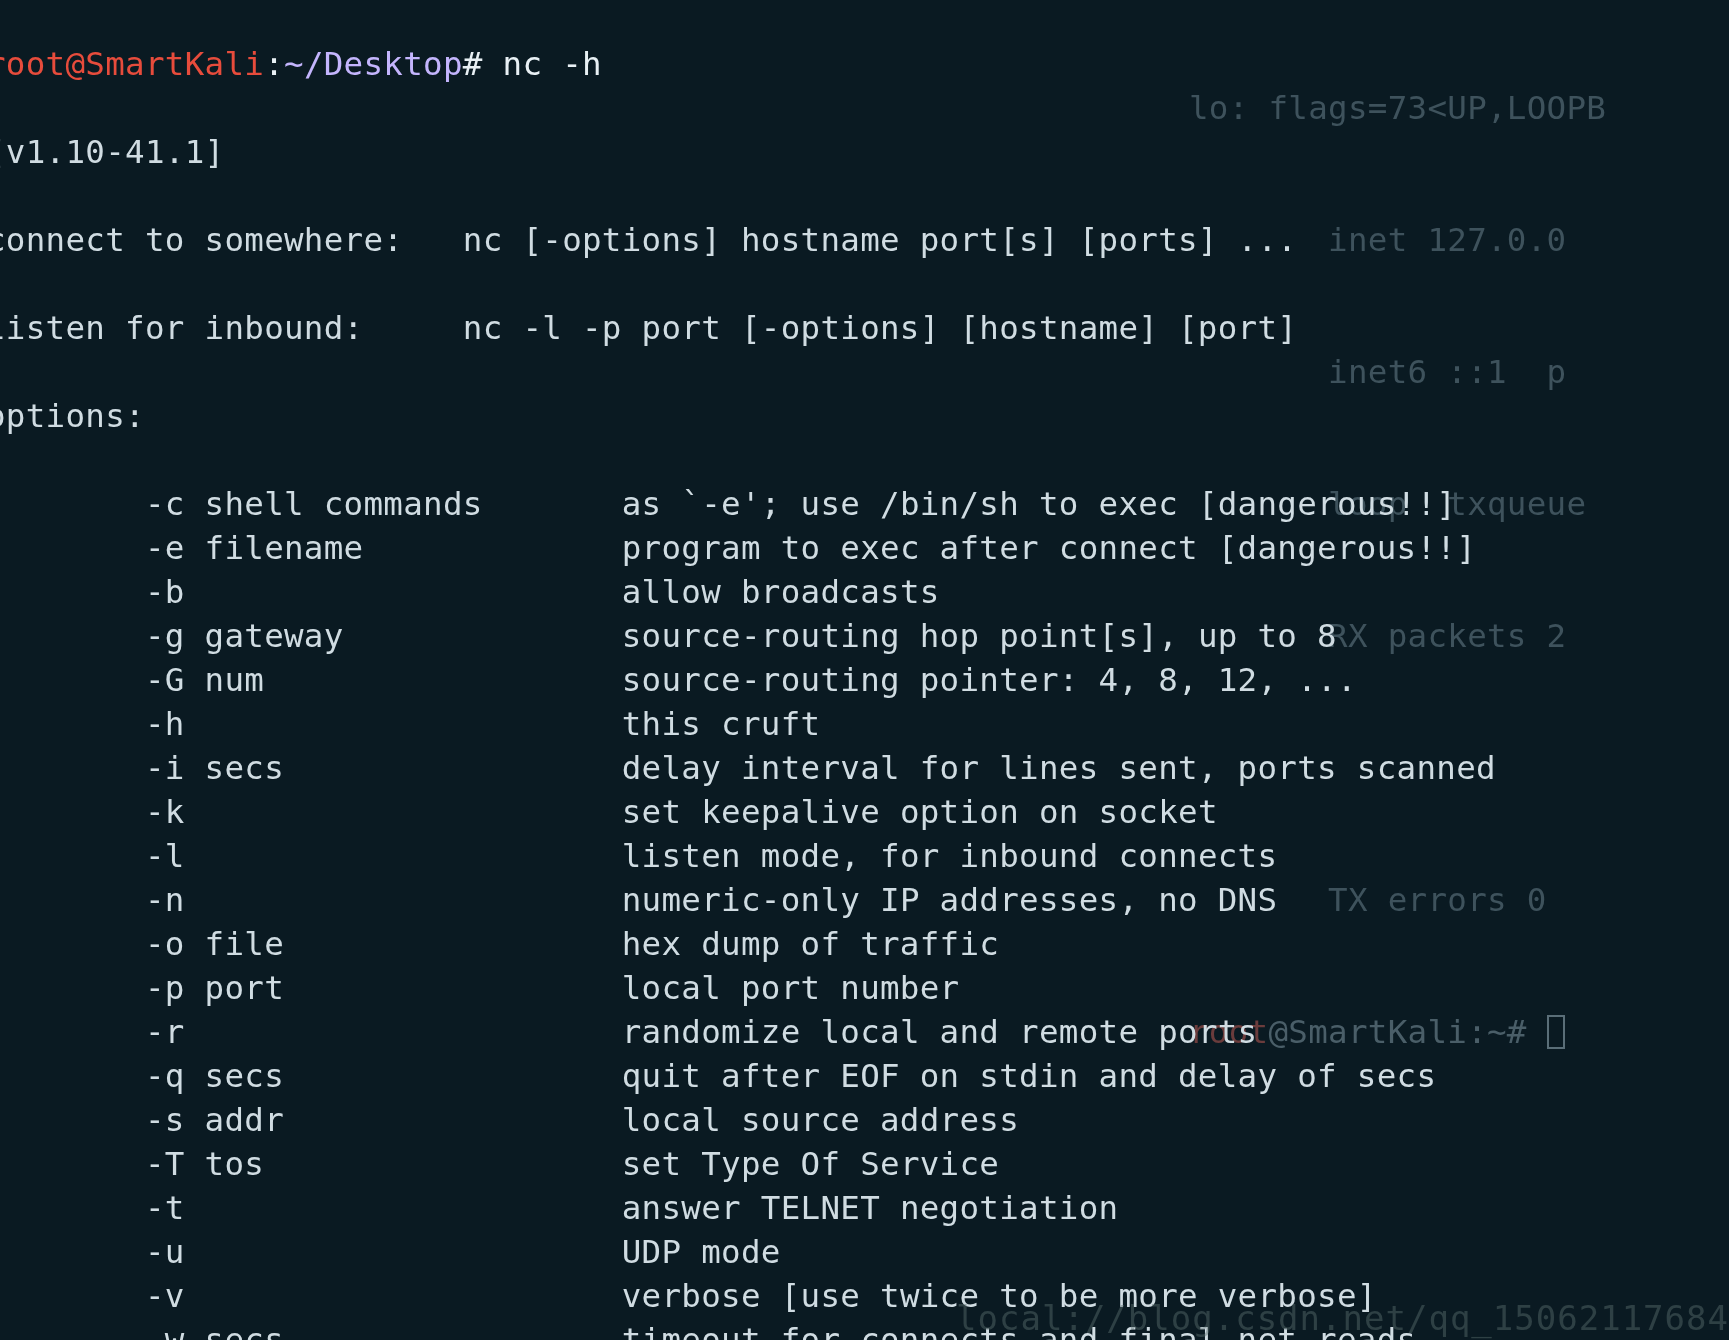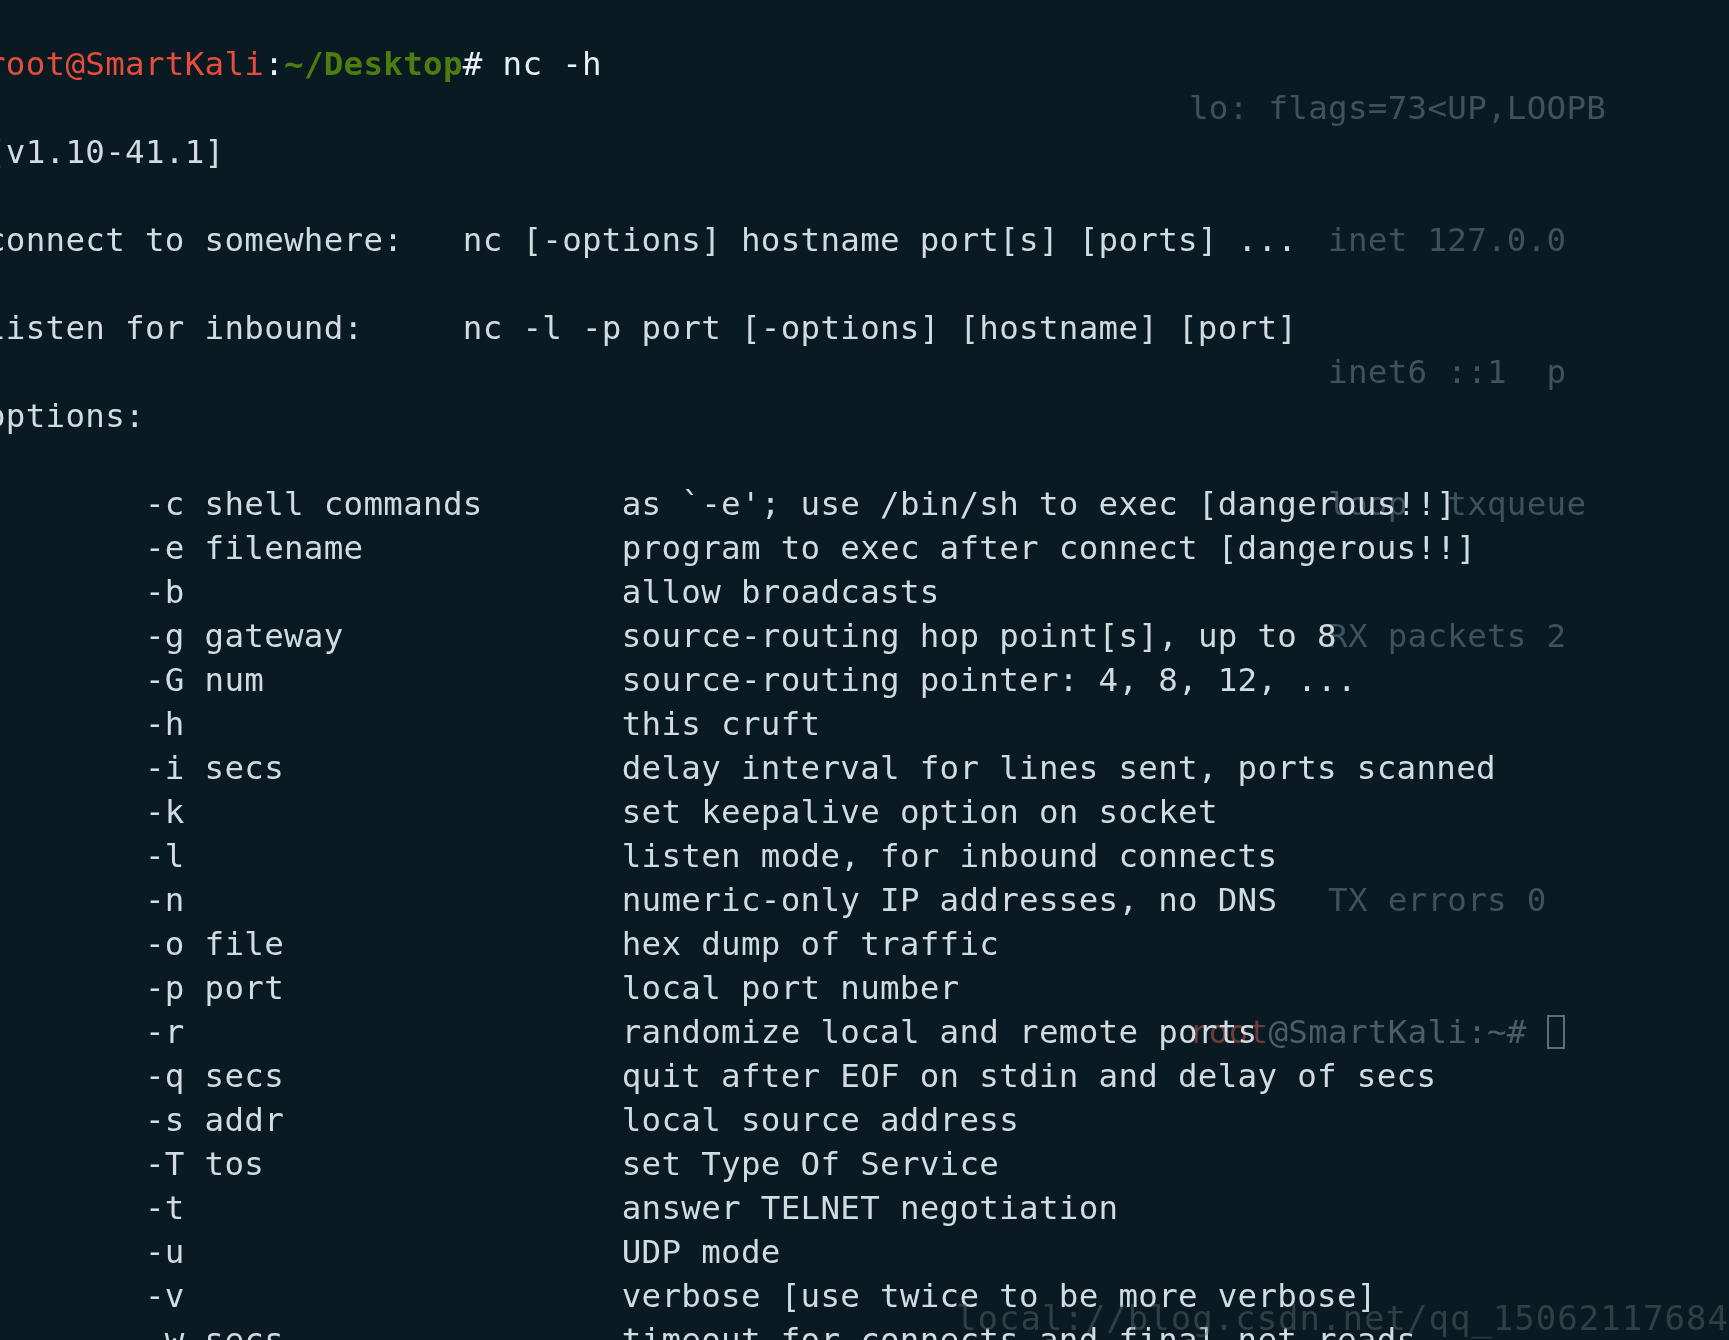--- a/index.html
+++ b/index.html
@@ -20,21 +20,21 @@
     letter-spacing: 0.3px;
   }
   .term {
     position: absolute;
     left: -14px;
     top: -2px;
     width: 1760px;
   }
   .line { display: block; height: 44px; }
   .red    { color: #e74c3c; }
-  .blue   { color: #4d7c0f; font-weight: bold; }
+  .blue   { color: #c4b5fd; font-weight: normal; }
   .white  { color: #e8f0f4; }
   .dim    { color: #4a5e68; }
   .dimred { color: #6b3c3c; }
   .cursor-outline {
     display:inline-block;
     width:18px;height:34px;
     border:2px solid #5a6e78;
     vertical-align:-6px;
     box-sizing:border-box;
   }

